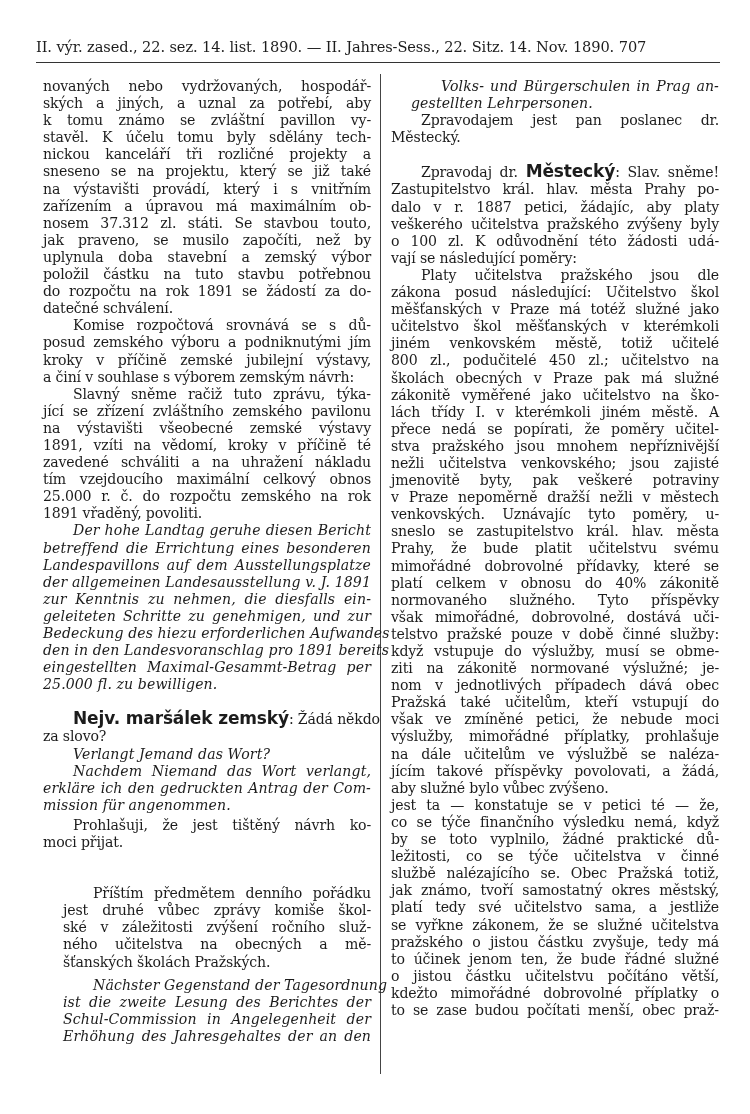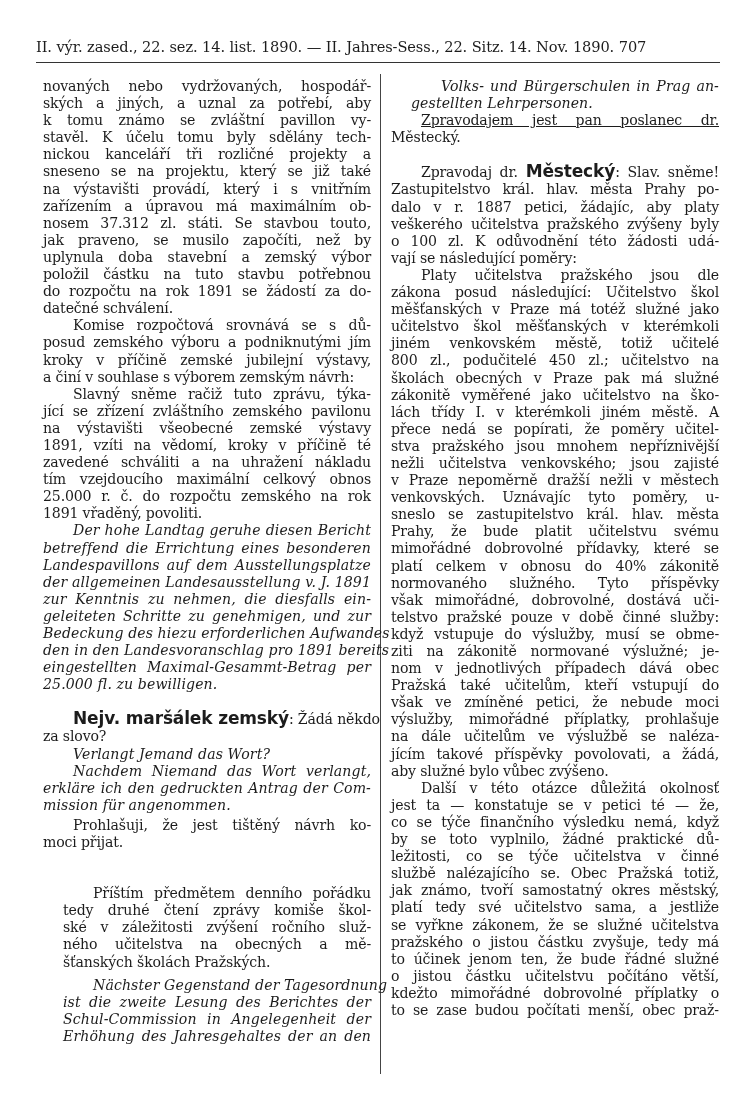--- a/index.html
+++ b/index.html
@@ -84,40 +84,40 @@
       <span class="ln">erkläre ich den gedruckten Antrag der Com-</span>
       <span class="ln last">mission für angenommen.</span>
     </div>
   <div class="p" style="margin-top:3px">
       <span class="ln" style="padding-left: 30px;">Prohlašuji, že jest tištěný návrh ko-</span>
       <span class="ln last">moci přijat.</span>
     </div>
   <div class="gap2"></div>
   <div class="p block-indent">
       <span class="ln" style="padding-left: 30px;">Příštím předmětem denního pořádku</span>
-      <span class="ln">tedy druhé čtení zprávy komiše škol-</span>
+      <span class="ln">jest druhé vůbec zprávy komiše škol-</span>
       <span class="ln">ské v záležitosti zvýšení ročního služ-</span>
       <span class="ln">ného učitelstva na obecných a mě-</span>
       <span class="ln last">šťanských školách Pražských.</span>
     </div>
   <div class="p block-indent frak" style="margin-top:6px">
       <span class="ln" style="padding-left: 30px;">Nächster Gegenstand der Tagesordnung</span>
       <span class="ln">ist die zweite Lesung des Berichtes der</span>
       <span class="ln">Schul-Commission in Angelegenheit der</span>
       <span class="ln">Erhöhung des Jahresgehaltes der an den</span>
     </div>
 </div>
 
 <div class="col right">
   <div class="p block-indent frak">
       <span class="ln" style="padding-left: 30px;">Volks- und Bürgerschulen in Prag an-</span>
       <span class="ln last">gestellten Lehrpersonen.</span>
     </div>
   <div class="p">
-      <span class="ln" style="padding-left: 30px; text-decoration: underline;">Zpravodajem jest pan poslanec dr.</span>
+      <span class="ln" style="padding-left: 30px;">Zpravodajem jest pan poslanec dr.</span>
       <span class="ln last">Městecký.</span>
     </div>
   <div class="gap"></div>
   <div class="p">
     <span class="ln" style="padding-left:30px"><span>Zpravodaj dr. </span><span class="speaker">Městecký</span><span>: Slav. sněme!</span></span>
   </div>
   <div class="p">
       <span class="ln">Zastupitelstvo král. hlav. města Prahy po-</span>
       <span class="ln">dalo v r. 1887 petici, žádajíc, aby platy</span>
       <span class="ln">veškerého učitelstva pražského zvýšeny byly</span>
@@ -130,41 +130,41 @@
       <span class="ln">měšťanských v Praze má totéž služné jako</span>
       <span class="ln">učitelstvo škol měšťanských v kterémkoli</span>
       <span class="ln">jiném venkovském městě, totiž učitelé</span>
       <span class="ln">800 zl., podučitelé 450 zl.; učitelstvo na</span>
       <span class="ln">školách obecných v Praze pak má služné</span>
       <span class="ln">zákonitě vyměřené jako učitelstvo na ško-</span>
       <span class="ln">lách třídy I. v kterémkoli jiném městě. A</span>
       <span class="ln">přece nedá se popírati, že poměry učitel-</span>
       <span class="ln">stva pražského jsou mnohem nepříznivější</span>
       <span class="ln">nežli učitelstva venkovského; jsou zajisté</span>
+      <span class="ln">jmenovitě byty, pak veškeré potraviny</span>
       <span class="ln">v Praze nepoměrně dražší nežli v městech</span>
       <span class="ln">venkovských. Uznávajíc tyto poměry, u-</span>
       <span class="ln">sneslo se zastupitelstvo král. hlav. města</span>
       <span class="ln">Prahy, že bude platit učitelstvu svému</span>
       <span class="ln">mimořádné dobrovolné přídavky, které se</span>
       <span class="ln">platí celkem v obnosu do 40% zákonitě</span>
       <span class="ln">normovaného služného. Tyto příspěvky</span>
       <span class="ln">však mimořádné, dobrovolné, dostává uči-</span>
       <span class="ln">telstvo pražské pouze v době činné služby:</span>
       <span class="ln">když vstupuje do výslužby, musí se obme-</span>
       <span class="ln">ziti na zákonitě normované výslužné; je-</span>
       <span class="ln">nom v jednotlivých případech dává obec</span>
       <span class="ln">Pražská také učitelům, kteří vstupují do</span>
       <span class="ln">však ve zmíněné petici, že nebude moci</span>
       <span class="ln">výslužby, mimořádné příplatky, prohlašuje</span>
       <span class="ln">na dále učitelům ve výslužbě se naléza-</span>
       <span class="ln">jícím takové příspěvky povolovati, a žádá,</span>
       <span class="ln last">aby služné bylo vůbec zvýšeno.</span>
     </div>
   <div class="p">
-      <span class="ln" style="padding-left: 30px;">Další v této otázce důležitá okolnosť</span>
       <span class="ln">jest ta — konstatuje se v petici té — že,</span>
       <span class="ln">co se týče finančního výsledku nemá, když</span>
       <span class="ln">by se toto vyplnilo, žádné praktické dů-</span>
       <span class="ln">ležitosti, co se týče učitelstva v činné</span>
       <span class="ln">službě nalézajícího se. Obec Pražská totiž,</span>
       <span class="ln">jak známo, tvoří samostatný okres městský,</span>
       <span class="ln">platí tedy své učitelstvo sama, a jestliže</span>
       <span class="ln">se vyřkne zákonem, že se služné učitelstva</span>
       <span class="ln">pražského o jistou částku zvyšuje, tedy má</span>
       <span class="ln">to účinek jenom ten, že bude řádné služné</span>

